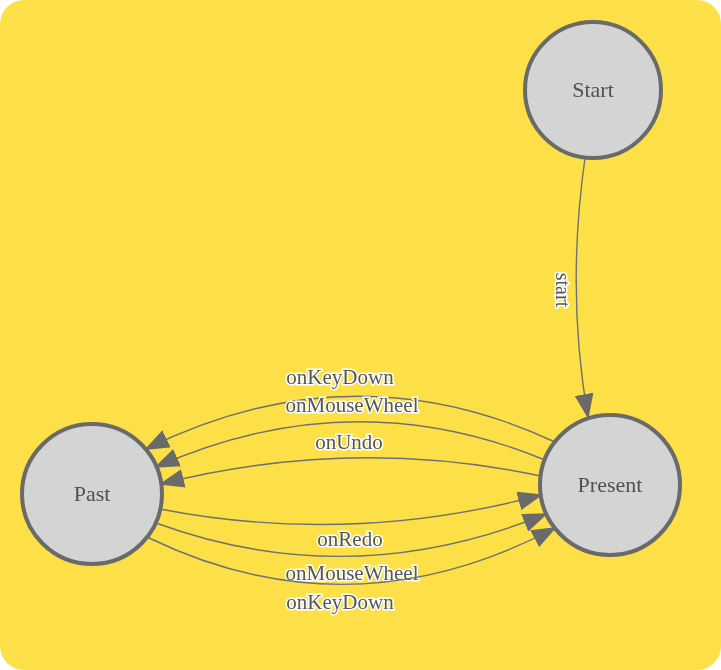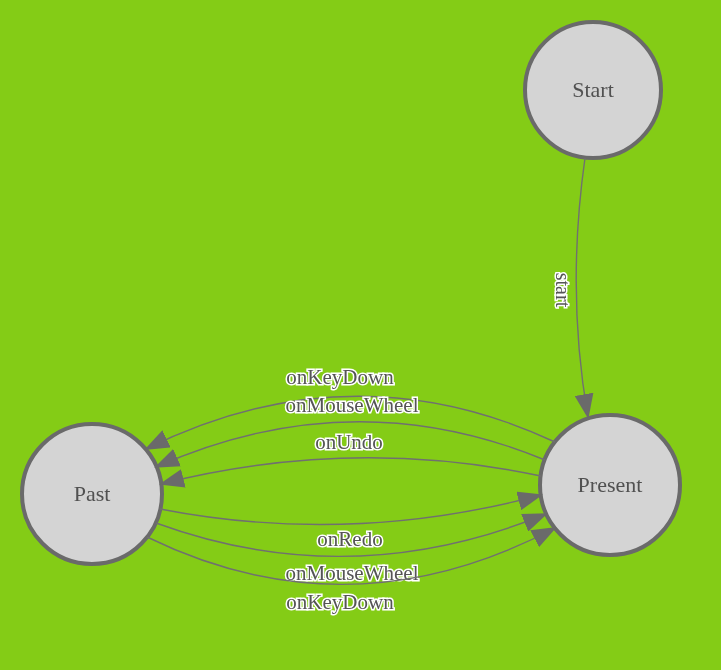--- a/index.html
+++ b/index.html
@@ -8,21 +8,22 @@
     background: #ffffff;
     width: 721px;
     height: 670px;
     overflow: hidden;
     font-family: "Liberation Serif", "DejaVu Serif", serif;
   }
   .canvas {
     position: relative;
     width: 721px;
     height: 670px;
-    background: #84cc16;
+    background: #fde047;
+    border-radius: 24px;
   }
   svg { display: block; }
   .node-circle {
     fill: #d4d4d4;
     stroke: #6a6a6a;
     stroke-width: 4;
   }
   .node-label {
     fill: #515151;
     font-size: 22px;

